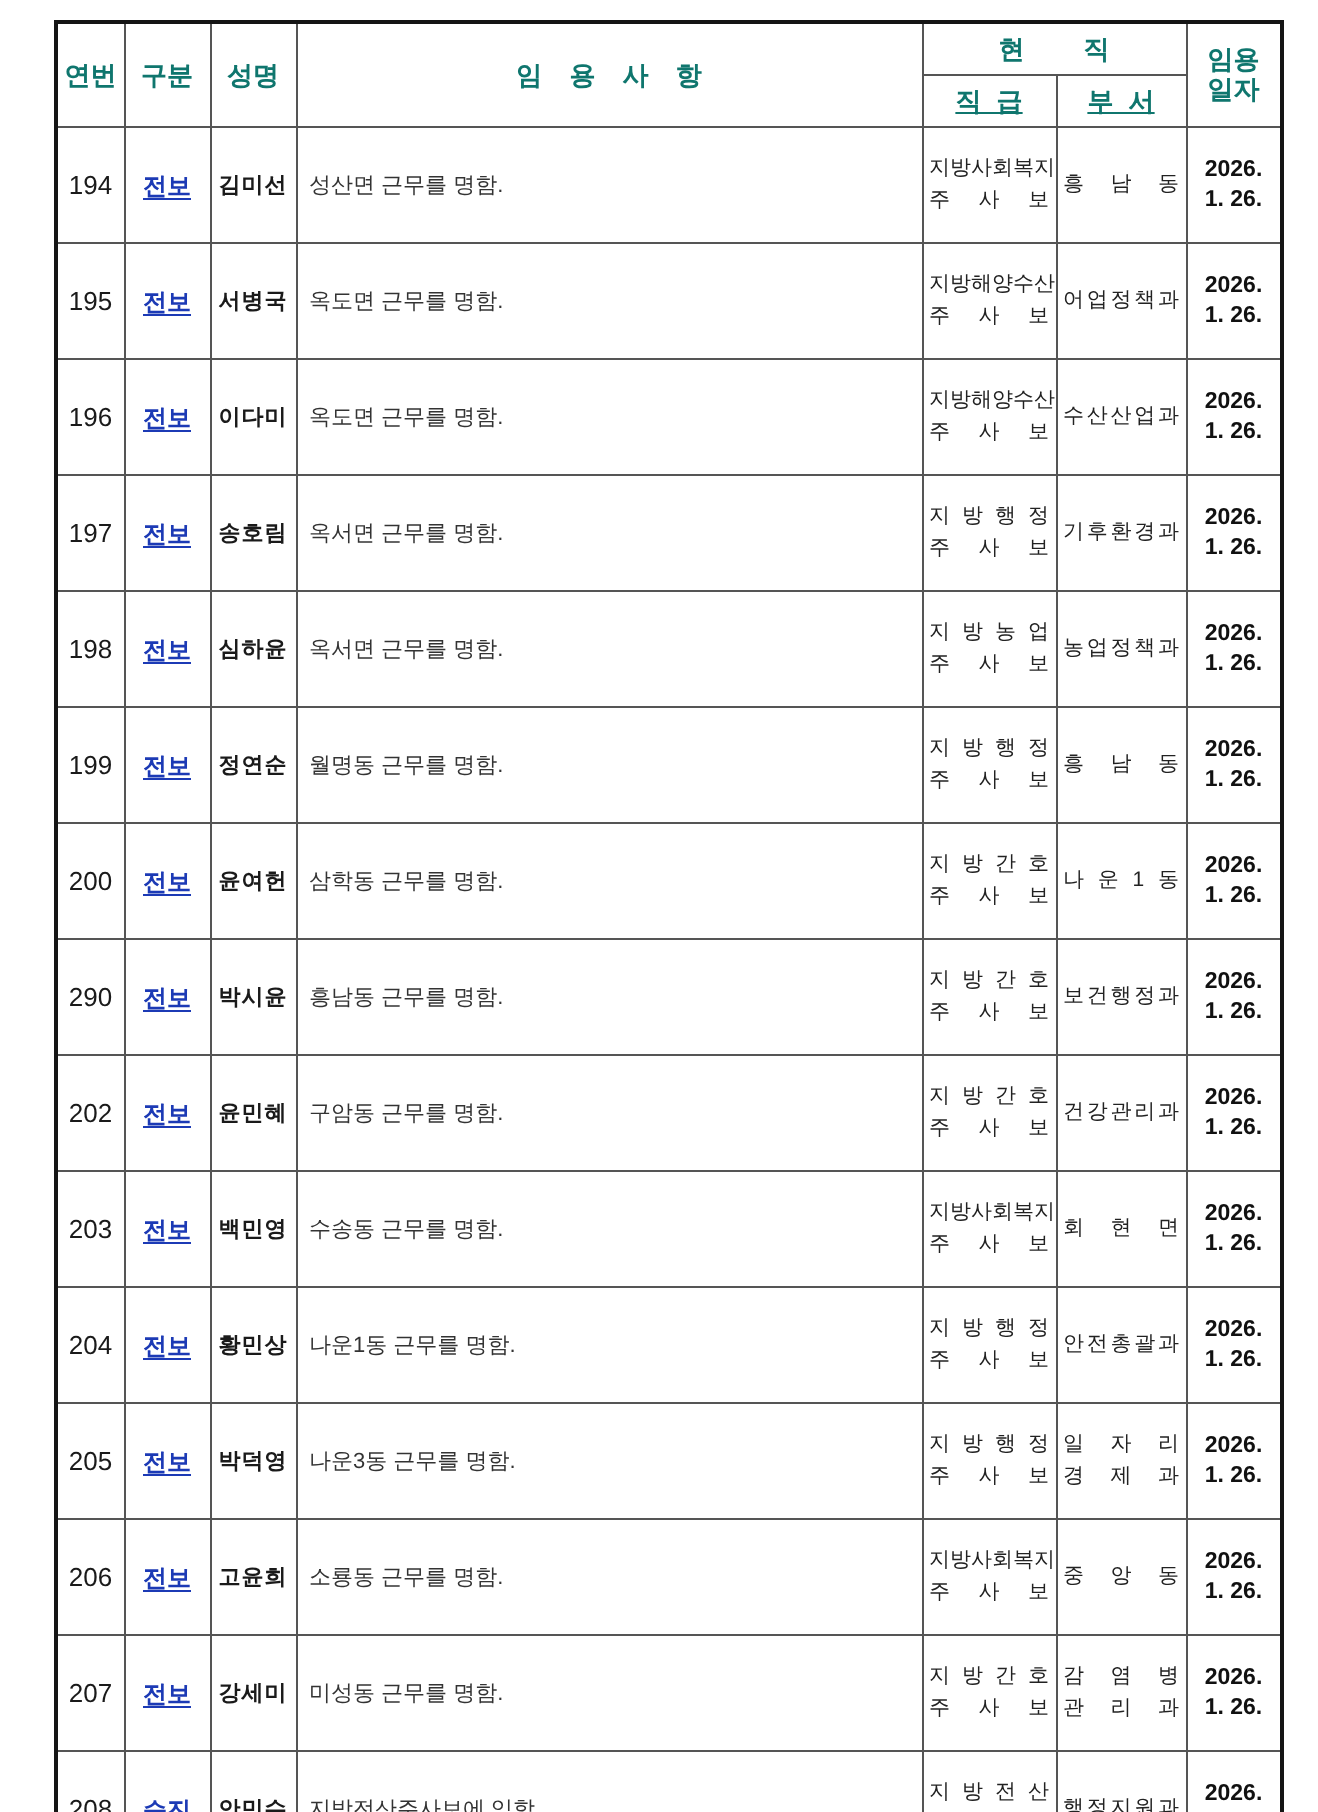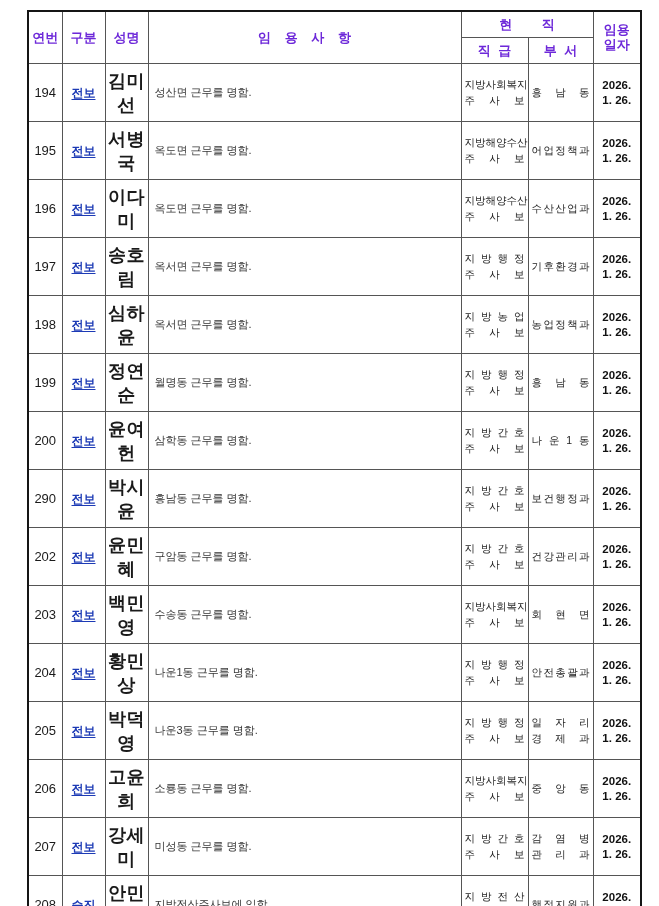--- a/index.html
+++ b/index.html
@@ -3,30 +3,30 @@
 <meta charset="utf-8">
 <style>
   html,body{margin:0;padding:0;background:#fff;}
   .page{position:relative;width:659px;height:906px;background:#ffffff;overflow:hidden;
         font-family:"Liberation Sans", sans-serif;color:#1a1a1a;}
   table.appt{position:absolute;left:27px;top:10px;width:613px;border-collapse:collapse;
              table-layout:fixed;border:2px solid #151515;}
   col.c1{width:34px;} col.c2{width:43px;} col.c3{width:43px;} col.c4{width:313px;}
   col.c5{width:67px;} col.c6{width:65px;} col.c7{width:48px;}
   th,td{border:1px solid #555;vertical-align:middle;overflow:hidden;}
-  thead th{font-size:13px;font-weight:bold;height:25px;padding:0;color:#6d28d9;}
+  thead th{font-size:13px;font-weight:bold;height:25px;padding:0;color:#0f766e;}
   th.sp-wide{word-spacing:10px;}
   th.sp-cur{word-spacing:26px;}
-  th.sp-sm{word-spacing:4px;}
+  th.sp-sm{word-spacing:4px;text-decoration:underline;}
   th.twolines{line-height:1.15;font-size:13px;}
   tbody td{height:53px;padding:0;}
   td.c-no{font-size:13px;font-weight:normal;text-align:center;}
   td.c-cat{text-align:center;}
   .cat{font-size:12px;font-weight:bold;text-decoration:underline;text-underline-offset:2px;}
-  td.c-name{font-size:18px;font-weight:bold;text-align:center;letter-spacing:0.5px;}
+  td.c-name{font-size:11px;font-weight:bold;text-align:center;letter-spacing:0.5px;}
   td.c-action{font-size:11px;font-weight:normal;color:#333;text-align:left;padding-left:6px;
               font-family:"Liberation Sans", sans-serif;}
   td.c-rank,td.c-dept{font-size:10.5px;color:#222;padding:2px 3px;}
   .jl{display:flex;justify-content:space-between;line-height:1.45;}
   .jl span{display:inline-block;}
   td.c-date{font-size:11.5px;font-weight:bold;text-align:center;line-height:1.25;color:#111;margin-left:36px;}
 </style>
 </head>
 <body>
 

